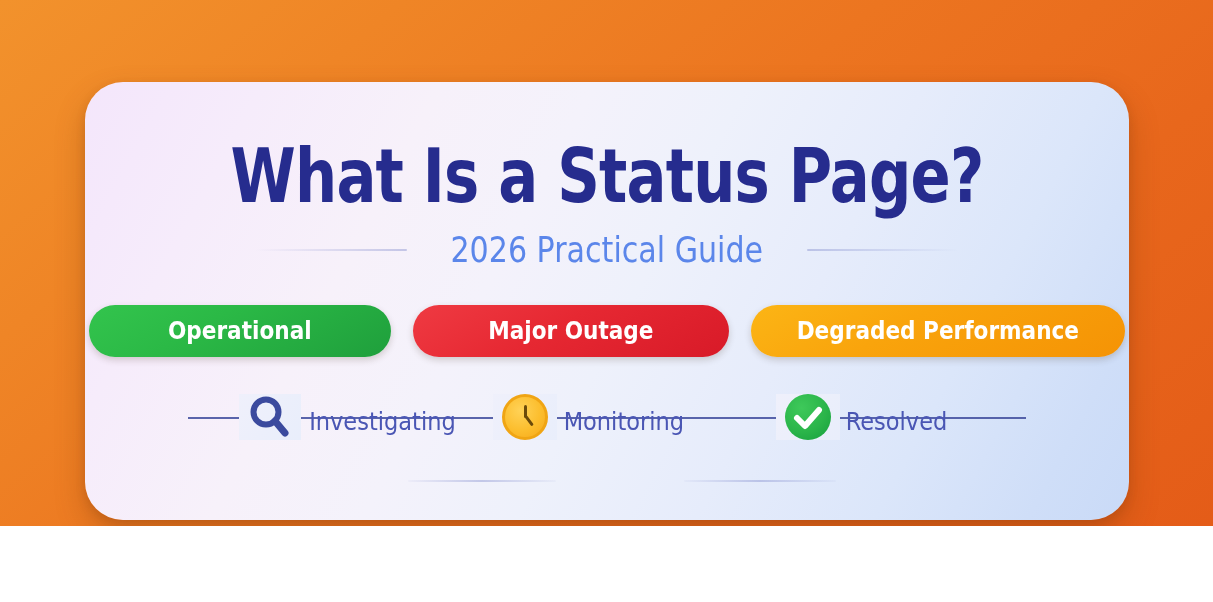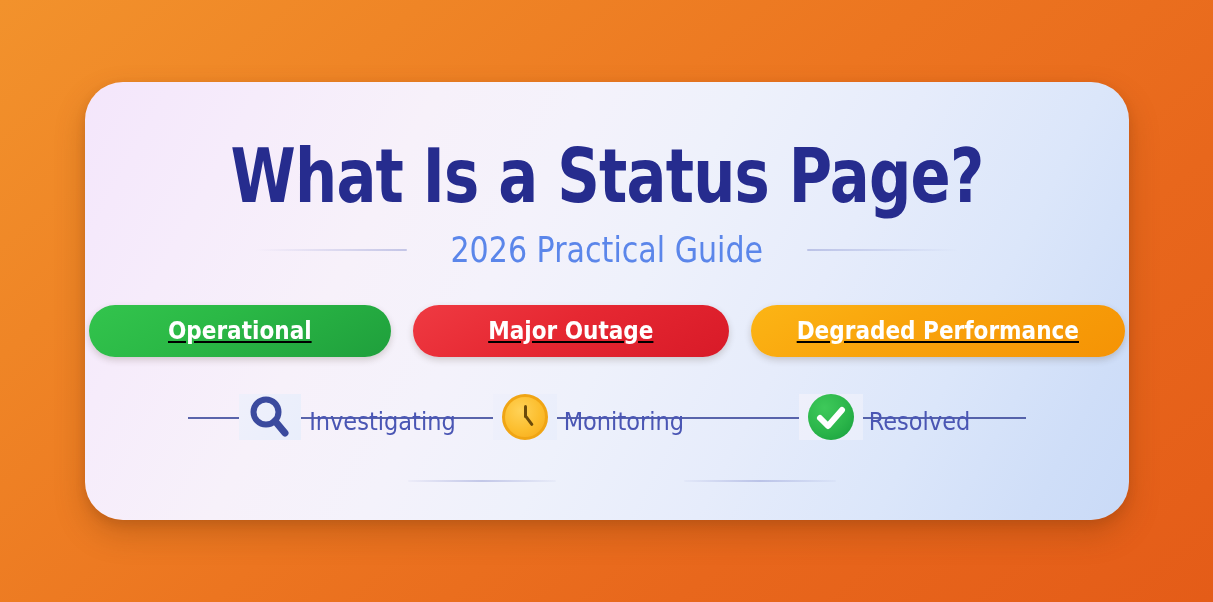--- a/index.html
+++ b/index.html
@@ -9,21 +9,21 @@
   body {
     width: 1213px;
     height: 602px;
     overflow: hidden;
     font-family: "Liberation Sans", sans-serif;
   }
 
   #stage {
     position: relative;
     width: 1213px;
-    height: 602px;
+    height: 526px;
     background:
       linear-gradient(140deg,
         #f2922c 0%,
         #ef8526 22%,
         #ec7520 48%,
         #e8671c 72%,
         #e45c18 100%);
     overflow: hidden;
   }
 
@@ -103,21 +103,20 @@
   
   #badges {
     position: absolute;
     left: 0;
     top: 223px;
     width: 100%;
     display: flex;
     align-items: center;
     justify-content: center;
     gap: 22px;
-    text-decoration: underline;
   }
   .badge {
     height: 52px;
     border-radius: 26px;
     display: flex;
     align-items: center;
     justify-content: center;
     padding: 0 30px;
     font-family: "DejaVu Sans", sans-serif;
     font-weight: bold;
@@ -160,21 +159,21 @@
   .tl-node {
     position: absolute;
     top: 0;
     width: 150px;
     margin-left: -75px;
     display: flex;
     align-items: center;
   }
   .tl-node.n1 { left: 126px; }
   .tl-node.n2 { left: 380px; }
-  .tl-node.n3 { left: 686px; }
+  .tl-node.n3 { left: 663px; }
 
   .tl-icon-wrap {
     height: 54px;
     display: flex;
     align-items: center;
     justify-content: center;
     position: relative;
     top: -2px;
   }
   .icon-pad {

